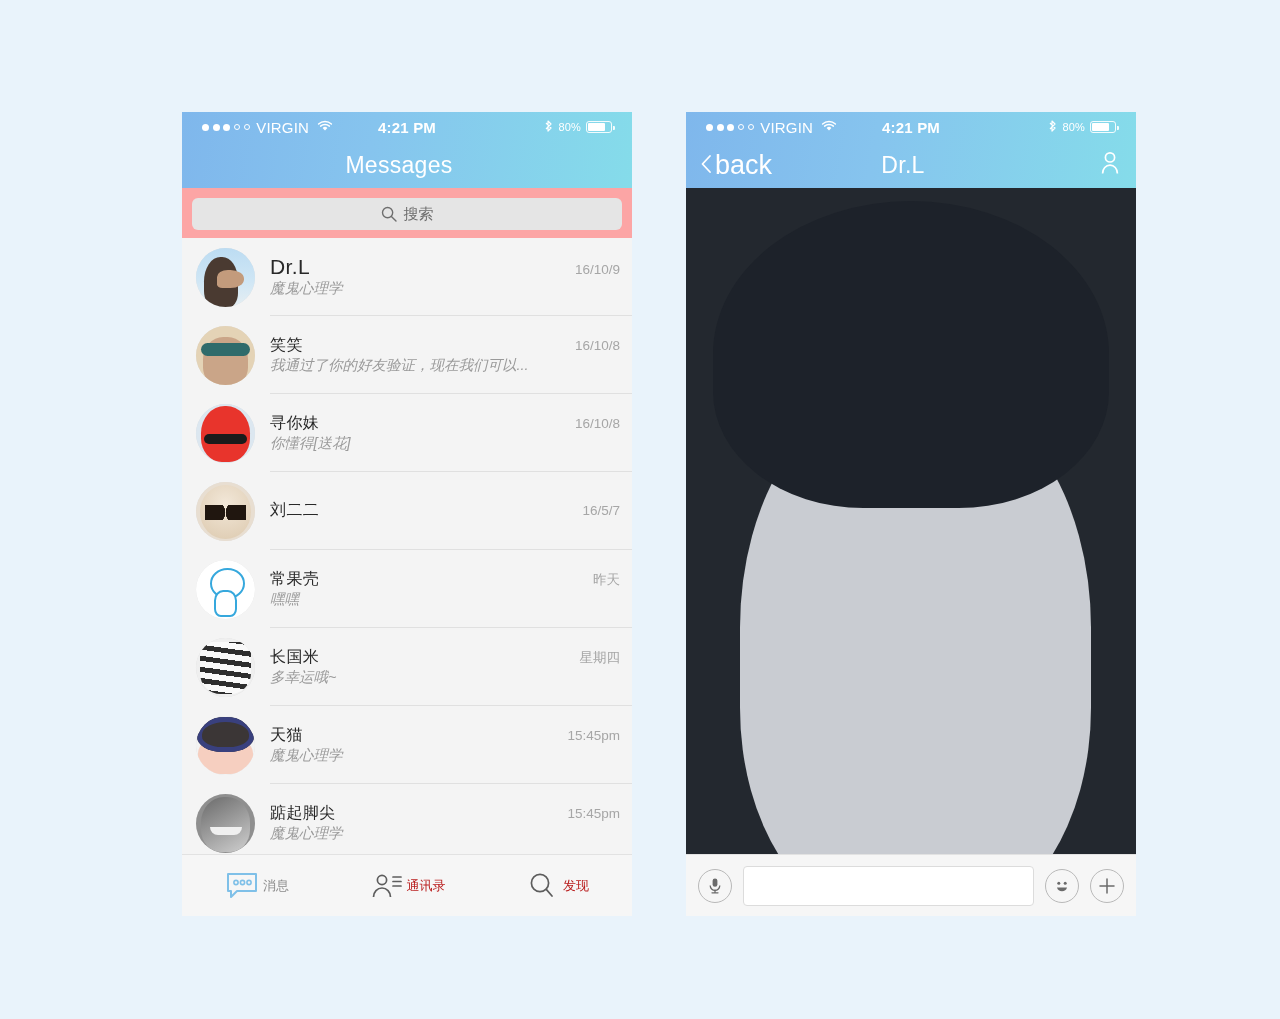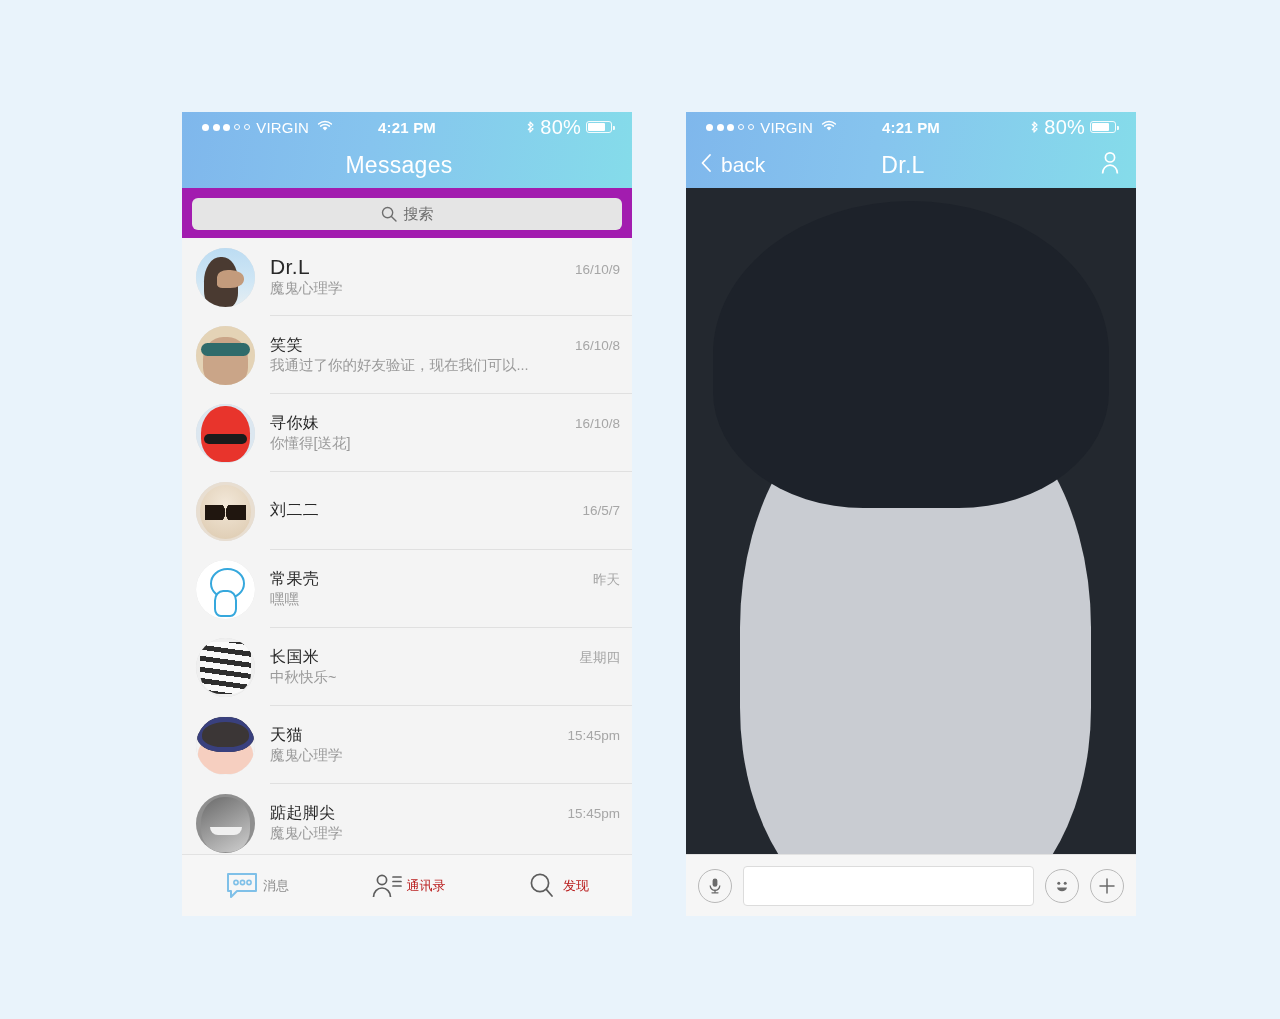--- a/index.html
+++ b/index.html
@@ -34,21 +34,21 @@
   .dot { width: 7px; height: 7px; border-radius: 50%; background: #fff; }
   .dot.hollow { background: transparent; border: 1.2px solid #fff; width: 6.6px; height: 6.6px; }
   .carrier { font-size: 15px; }
   .wifi { margin-left: 2px; display: inline-block; }
   .sb-center {
     position: absolute; left: 0; right: 0; text-align: center;
     font-size: 15px; font-weight: bold; pointer-events: none;
   }
   .sb-right {
     margin-left: auto; display: flex; align-items: center; gap: 5px;
-    font-size: 20px; position: relative; z-index: 2;
+    font-size: 11px; position: relative; z-index: 2;
   }
   .batt {
     width: 26px; height: 12px; border: 1.3px solid rgba(255,255,255,.9);
     border-radius: 3px; position: relative; padding: 1.3px;
   }
   .batt::after {
     content: ""; position: absolute; right: -4px; top: 3.5px;
     width: 2.4px; height: 4px; background: rgba(255,255,255,.9);
     border-radius: 0 1px 1px 0;
   }
@@ -59,31 +59,31 @@
     height: 46px; position: relative;
     display: flex; align-items: center; padding: 0 14px;
     color: #fff;
   }
   .nav-title {
     position: absolute; left: 0; right: 16px; text-align: center;
     font-size: 23px; font-weight: 300; letter-spacing: .3px;
     pointer-events: none;
   }
   .back {
-    display: flex; align-items: center; gap: 9px;
-    font-size: 21px; font-weight: 300; position: relative; z-index: 2;
+    display: flex; align-items: center; gap: 3px;
+    font-size: 27px; font-weight: 300; position: relative; z-index: 2;
     cursor: pointer;
   }
   .chev { display: block; }
   .nav-right { margin-left: auto; position: relative; z-index: 2; cursor: pointer; }
 
   .header-grad { background: linear-gradient(100deg, #7fb7ec 0%, #86c4ee 42%, #85dcea 100%); }
 
   
-  .searchwrap { padding: 10px 10px 8px; background: #a21caf; }
+  .searchwrap { padding: 10px 10px 8px; background: #fca5a5; }
   .searchbar {
     height: 32px; border-radius: 6px; background: #e5e5e5;
     display: flex; align-items: center; justify-content: center; gap: 7px;
     color: #6e6e6e; font-size: 15px; cursor: text;
   }
 
   
   .msglist { background: #f4f4f4; }
   .msgrow {
     display: flex; align-items: center;
@@ -98,21 +98,21 @@
     flex: 1; height: 100%; margin-left: 15px; padding-right: 12px;
     display: flex; flex-direction: column; justify-content: center;
     border-bottom: 1px solid #e0e0e0;
     position: relative;
   }
   .msgrow:last-child .rowbody { border-bottom: none; }
   .rowtop { display: flex; align-items: baseline; }
   .name { font-size: 16px; color: #282828; font-weight: 400; letter-spacing: .4px; }
   .name.latin { font-size: 21px; }
   .time { margin-left: auto; font-size: 13.5px; color: #a6a6a6; }
-  .preview { margin-top: 0; font-size: 14.5px; color: #9a9a9a; }
+  .preview { margin-top: 0; font-size: 14.5px; color: #9a9a9a; font-style: italic; }
 
   
   .tabbar {
     position: absolute; left: 0; right: 0; bottom: 0; height: 62px;
     background: #f6f6f6; border-top: 1px solid #e2e2e2;
     display: flex;
   }
   .tab {
     flex: 1; display: flex; 
     align-items: center; justify-content: center; gap: 4px;
@@ -406,21 +406,21 @@
 
       <div class="msgrow">
         <div class="av">
             <span class="art a-guomi"></span>
           </div>
         <div class="rowbody">
           <div class="rowtop">
             <span class="name">长国米</span>
             <span class="time">星期四</span>
           </div>
-          <div class="preview">中秋快乐~</div>
+          <div class="preview">多幸运哦~</div>
         </div>
       </div>
 
       <div class="msgrow">
         <div class="av">
             <span class="art a-tianmao"></span>
           </div>
         <div class="rowbody">
           <div class="rowtop">
             <span class="name">天猫</span>

